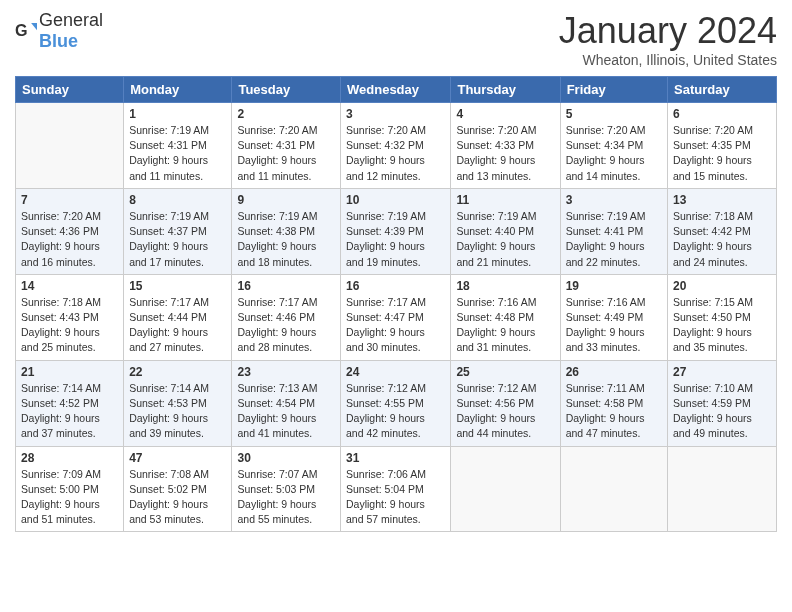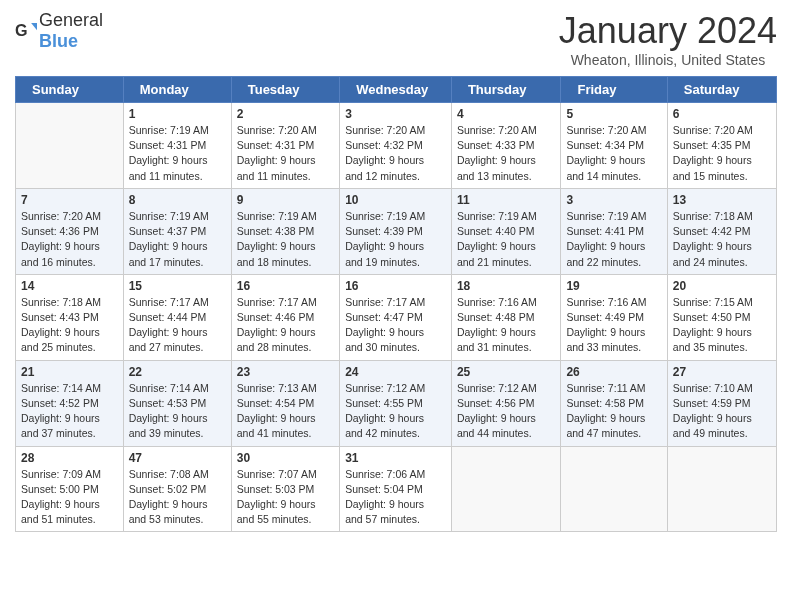--- a/index.html
+++ b/index.html
@@ -29,42 +29,42 @@
     .logo-text-blue {
       font-size: 18px;
       font-weight: bold;
       color: #4a90d9;
     }
     .logo-icon {
       width: 22px;
       height: 22px;
     }
     .title-area {
-      text-align: center;
+      text-align: right;
     }
     .month-title {
       font-size: 36px;
       color: #333;
       font-weight: normal;
     }
     .location-title {
       font-size: 14px;
       color: #555;
     }
     .calendar {
       width: 100%;
       border-collapse: collapse;
       border: 1px solid #ccc;
     }
     .calendar th {
       background-color: #3a6aad;
       color: #fff;
       font-size: 13px;
       font-weight: bold;
-      padding: 5px 16px;
+      padding: 5px 6px;
       text-align: left;
       border: 1px solid #5580c0;
     }
     .calendar td {
       border: 1px solid #ccc;
       vertical-align: top;
       padding: 4px 5px;
       width: 113px;
       min-height: 75px;
       background: #fff;

